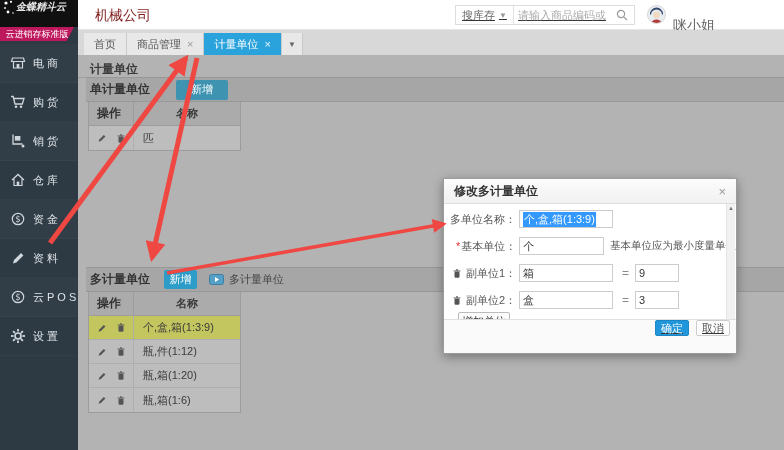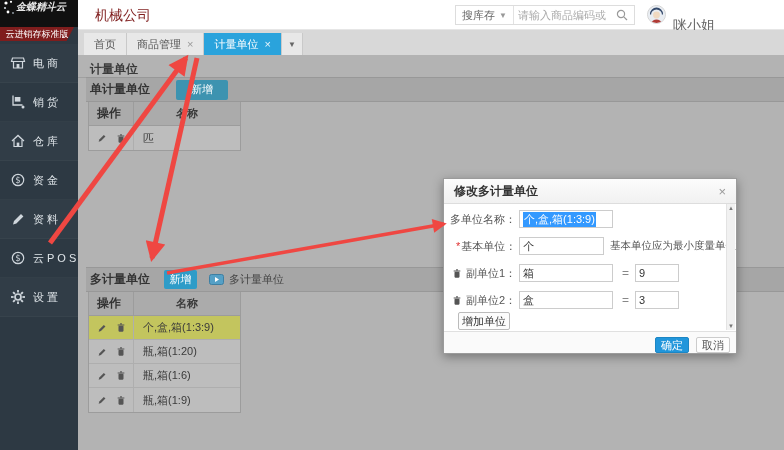--- a/index.html
+++ b/index.html
@@ -10,32 +10,32 @@
   }
   *{margin:0;padding:0;box-sizing:border-box;}
   html,body{width:784px;height:450px;overflow:hidden;}
   body{font-family:"Liberation Sans","DejaVu Sans",sans-serif;font-size:12px;color:#333;background:#b3b3b3;}
   #app{position:absolute;inset:0;width:784px;height:450px;background:var(--c-content);overflow:hidden;}
 
   
   .leftcol{position:absolute;left:0;top:0;width:78px;height:450px;background:var(--c-sidebar);z-index:5;}
   .logo{position:absolute;left:0;top:0;width:78px;height:27px;background:#101010;display:flex;padding-left:3px;}
   .logo-text{color:#e8e8e8;font-size:10px;font-weight:bold;font-style:italic;letter-spacing:0;white-space:nowrap;}
-  .logo-badge{position:absolute;left:0;top:27px;width:74px;height:14px;background:#7f1d1d;color:#fff;font-size:9px;
+  .logo-badge{position:absolute;left:0;top:27px;width:74px;height:14px;background:#be185d;color:#fff;font-size:9px;
     line-height:14px;text-align:center;clip-path:polygon(0 0,100% 0,90% 100%,0 100%);}
   .sb-items{position:absolute;top:44px;left:0;width:78px;}
   .sb-item{height:39px;display:flex;align-items:center;padding-left:10px;gap:7px;cursor:pointer;border-bottom:1px solid rgba(255,255,255,0.03);}
   .sb-item:nth-child(odd){background:rgba(255,255,255,0.025);}
   .sb-ico{width:16px;height:16px;display:inline-flex;}
   .sb-label{color:var(--c-sbtext);font-size:11px;letter-spacing:3px;white-space:nowrap;}
 
   
   .header{position:absolute;left:78px;top:0;width:706px;height:30px;background:#fff;border-bottom:1px solid #e6e6e6;z-index:4;}
   .company{position:absolute;left:17px;top:7px;font-size:14px;color:#7f1d1d;}
-  .searchbox{position:absolute;left:377px;top:5px;width:180px;height:20px;border:1px solid #ddd;background:#fff;display:flex;align-items:center;}
+  .searchbox{position:absolute;left:377px;top:5px;width:180px;height:20px;border:1px solid #ddd;background:#fff;display:flex;align-items:center;text-decoration:underline;}
   .search-scope{display:flex;align-items:center;gap:4px;padding:0 6px;color:#666;font-size:11px;border-right:1px solid #e2e2e2;height:100%;cursor:pointer;white-space:nowrap;}
   .search-scope .caret{font-size:8px;color:#999;}
   .searchbox input{flex:1;border:0;outline:none;font-size:11px;color:#333;padding:0 4px;min-width:0;font-family:inherit;}
   .searchbox input::placeholder{color:#aaa;}
   .search-ico{padding:0 6px;display:inline-flex;cursor:pointer;}
   .avatar{position:absolute;left:569px;top:5px;width:19px;height:19px;border-radius:50%;overflow:hidden;background:#e9edf2;border:1px solid #d5d5d5;}
   .username{position:absolute;left:595px;top:17px;color:#666;font-size:14px;}
 
   
   .tabstrip{position:absolute;left:78px;top:30px;width:706px;height:25px;background:var(--c-tabstrip);z-index:4;}
@@ -82,21 +82,21 @@
   .mrow{position:absolute;left:0;width:100%;height:20px;display:flex;align-items:center;}
   .mlabel{width:72px;text-align:right;color:#555;font-size:11px;white-space:nowrap;}
   .req{color:#e03131;margin-right:1px;}
   .minput{width:94px;height:18px;border:1px solid #ccc;background:#fff;margin-left:3px;padding:0 3px;font-size:11px;color:#333;display:flex;align-items:center;overflow:hidden;white-space:nowrap;}
   .minput .sel{background:#3399ff;color:#fff;padding:0 1px;}
   .eq{color:#888;margin-left:9px;}
   .minput.ratio{width:44px;margin-left:6px;}
   .mnote{margin-left:6px;color:#555;font-size:10.5px;white-space:nowrap;}
   .mtrash{width:14px;display:inline-flex;justify-content:center;margin-left:6px;}
   .btn-addunit{position:absolute;left:14px;top:133px;width:52px;height:18px;background:#fcfcfc;border:1px solid #bbb;border-radius:2px;font-size:11px;color:#333;cursor:pointer;font-family:inherit;}
-  .modal-footer{position:absolute;left:0;bottom:0;width:100%;height:22px;background:#fafafa;border-top:1px solid #e0e0e0;display:flex;align-items:flex-end;justify-content:flex-end;gap:7px;padding-right:6px;}
+  .modal-footer{position:absolute;left:0;bottom:0;width:100%;height:34px;background:#fafafa;border-top:1px solid #e0e0e0;display:flex;align-items:flex-start;justify-content:flex-end;gap:7px;padding-right:6px;text-decoration:underline;}
   .btn-ok{width:34px;height:16px;background:var(--c-ok);color:#fff;border:1px solid #1c86c4;border-radius:2px;font-size:11px;cursor:pointer;font-family:inherit;line-height:1;}
   .btn-cancel{width:34px;height:16px;background:#fdfdfd;color:#555;border:1px solid #ccc;border-radius:2px;font-size:11px;cursor:pointer;font-family:inherit;line-height:1;}
   .mscroll{position:absolute;right:1px;top:25px;bottom:23px;width:9px;background:#f1f1f1;border-left:1px solid #e3e3e3;display:flex;flex-direction:column;justify-content:space-between;align-items:center;font-size:6px;color:#777;padding:1px 0;cursor:pointer;}
 
   
   .arrows{position:absolute;inset:0;width:784px;height:450px;z-index:60;pointer-events:none;}
   .arrow-line{stroke:var(--c-arrow);fill:none;}
 </style>
 </head>
 <body>
@@ -118,20 +118,30 @@
     <div class="sb-items" id="sb-items">
         <div class="sb-item">
           <span class="sb-ico">
             <svg width="16" height="16" viewBox="0 0 16 16">
               <path d="M2.5 3h11l1 3.5h-13z" fill="none" stroke="#cfd6dc" stroke-width="1.2"></path>
               <path d="M3.5 6.5V13h9V6.5" fill="none" stroke="#cfd6dc" stroke-width="1.2"></path>
               <rect x="6.6" y="9" width="2.8" height="4" fill="#cfd6dc"></rect>
             </svg>
           </span>
           <span class="sb-label">电商</span>
+        </div>
+        <div class="sb-item">
+          <span class="sb-ico">
+            <svg width="16" height="16" viewBox="0 0 16 16">
+              <path d="M1 2.5h2.2L5 10h7.3l1.7-5.5H4" fill="none" stroke="#cfd6dc" stroke-width="1.3"></path>
+              <circle cx="6" cy="12.8" r="1.3" fill="#cfd6dc"></circle>
+              <circle cx="11" cy="12.8" r="1.3" fill="#cfd6dc"></circle>
+            </svg>
+          </span>
+          <span class="sb-label">购货</span>
         </div>
         <div class="sb-item">
           <span class="sb-ico">
             <svg width="16" height="16" viewBox="0 0 16 16">
               <path d="M3 1.5V11h9.5" fill="none" stroke="#cfd6dc" stroke-width="1.3"></path>
               <rect x="4.8" y="3" width="5.6" height="4.6" fill="#cfd6dc"></rect>
               <circle cx="13" cy="13" r="1.5" fill="#cfd6dc"></circle>
             </svg>
           </span>
           <span class="sb-label">销货</span>
@@ -312,55 +322,55 @@
                 </svg>
               </span>
               <span class="op-ico">
                 <svg width="10" height="11" viewBox="0 0 12 12">
                   <rect x="3" y="4" width="6" height="7" rx="1" fill="#555"></rect>
                   <rect x="2" y="2.4" width="8" height="1.2" fill="#555"></rect>
                   <rect x="4.8" y="1" width="2.4" height="1.4" fill="#555"></rect>
                 </svg>
               </span>
             </span>
+            <span class="cell-name">瓶,件(1:12)</span>
+          </div>
+          <div class="trow">
+            <span class="cell-op">
+              <span class="op-ico">
+                <svg width="10" height="10" viewBox="0 0 12 12">
+                  <path d="M2 10.5l.8-2.7 5.4-5.4 1.9 1.9-5.4 5.4z" fill="#555"></path>
+                </svg>
+              </span>
+              <span class="op-ico">
+                <svg width="10" height="11" viewBox="0 0 12 12">
+                  <rect x="3" y="4" width="6" height="7" rx="1" fill="#555"></rect>
+                  <rect x="2" y="2.4" width="8" height="1.2" fill="#555"></rect>
+                  <rect x="4.8" y="1" width="2.4" height="1.4" fill="#555"></rect>
+                </svg>
+              </span>
+            </span>
             <span class="cell-name">瓶,箱(1:20)</span>
           </div>
           <div class="trow">
             <span class="cell-op">
               <span class="op-ico">
                 <svg width="10" height="10" viewBox="0 0 12 12">
                   <path d="M2 10.5l.8-2.7 5.4-5.4 1.9 1.9-5.4 5.4z" fill="#555"></path>
                 </svg>
               </span>
               <span class="op-ico">
                 <svg width="10" height="11" viewBox="0 0 12 12">
                   <rect x="3" y="4" width="6" height="7" rx="1" fill="#555"></rect>
                   <rect x="2" y="2.4" width="8" height="1.2" fill="#555"></rect>
                   <rect x="4.8" y="1" width="2.4" height="1.4" fill="#555"></rect>
                 </svg>
               </span>
             </span>
             <span class="cell-name">瓶,箱(1:6)</span>
-          </div>
-          <div class="trow">
-            <span class="cell-op">
-              <span class="op-ico">
-                <svg width="10" height="10" viewBox="0 0 12 12">
-                  <path d="M2 10.5l.8-2.7 5.4-5.4 1.9 1.9-5.4 5.4z" fill="#555"></path>
-                </svg>
-              </span>
-              <span class="op-ico">
-                <svg width="10" height="11" viewBox="0 0 12 12">
-                  <rect x="3" y="4" width="6" height="7" rx="1" fill="#555"></rect>
-                  <rect x="2" y="2.4" width="8" height="1.2" fill="#555"></rect>
-                  <rect x="4.8" y="1" width="2.4" height="1.4" fill="#555"></rect>
-                </svg>
-              </span>
-            </span>
-            <span class="cell-name">瓶,箱(1:9)</span>
           </div>
         </div>
     </div>
   </div>
 
   <div class="modal">
     <div class="modal-title">
       <span class="mt">修改多计量单位</span>
       <span class="modal-close">×</span>
     </div>

